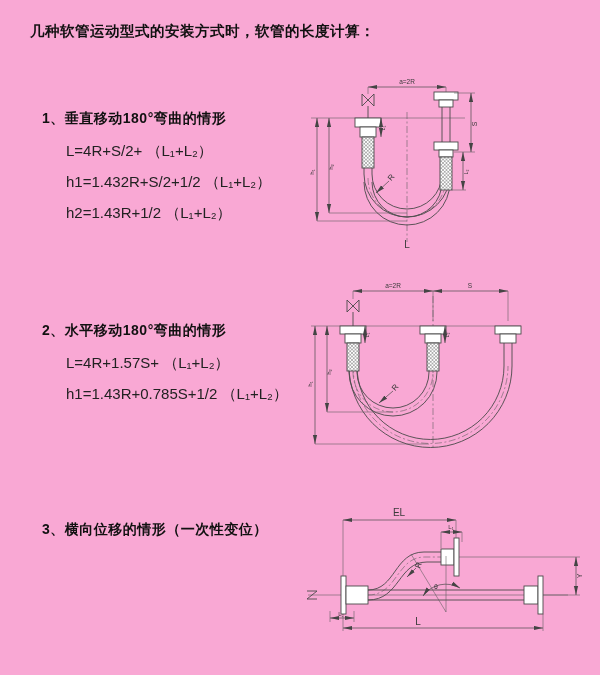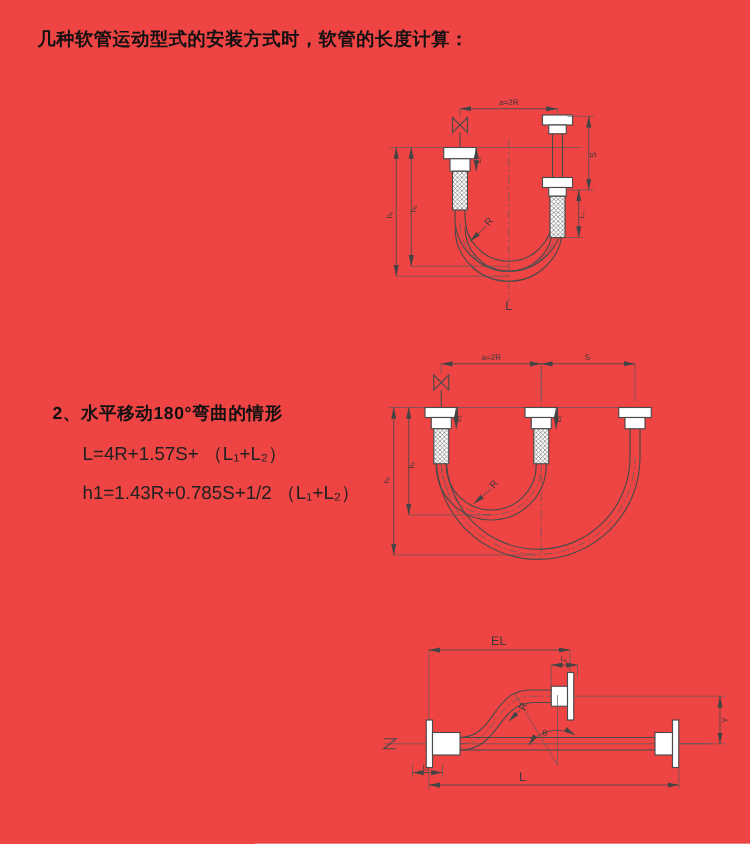--- a/index.html
+++ b/index.html
@@ -1,17 +1,17 @@
 <!DOCTYPE html>
 <html><head>
 <meta charset="utf-8">
 <style>
   html,body{margin:0;padding:0;background:#e8e8e8;}
   .page{
-    position:relative;width:600px;height:675px;background:#ef4444;
+    position:relative;width:600px;height:675px;background:#f9a8d4;
     font-family:"Liberation Sans","DejaVu Sans",sans-serif;color:#1f1f1f;
     overflow:hidden;margin:0 auto;
   }
   .title{
     position:absolute;left:30px;top:22px;font-size:14.5px;font-weight:bold;
     letter-spacing:0.5px;color:#111;
   }
   .sec{position:absolute;left:42px;}
   .sec-h{font-size:14px;font-weight:bold;letter-spacing:0.5px;color:#111;white-space:nowrap;}
   .formulas{margin:14px 0 0 24px;}
@@ -24,30 +24,39 @@
   .dim{stroke:#4a4a4a;stroke-width:0.7;fill:none;}
   .fit{stroke:#4a4a4a;stroke-width:0.9;fill:#ffffff;}
 </style>
 </head>
 <body>
 
 <div class="page">
 
   <div class="title">几种软管运动型式的安装方式时，软管的长度计算：</div>
 
+  <section class="sec" style="top:110px">
+    <div class="sec-h">1、垂直移动180°弯曲的情形</div>
+    <div class="formulas">
+      <div class="f">L=4R+S/2+ （L₁+L₂）</div>
+      <div class="f">h1=1.432R+S/2+1/2 （L₁+L₂）</div>
+      <div class="f">h2=1.43R+1/2 （L₁+L₂）</div>
+    </div>
+  </section>
 
   <section class="sec" style="top:322px">
     <div class="sec-h">2、水平移动180°弯曲的情形</div>
     <div class="formulas">
       <div class="f">L=4R+1.57S+ （L₁+L₂）</div>
       <div class="f">h1=1.43R+0.785S+1/2 （L₁+L₂）</div>
     </div>
   </section>
 
   <section class="sec" style="top:521px">
+    <div class="sec-h">3、横向位移的情形（一次性变位）</div>
   </section>
 
   <svg style="left:303px;top:72px" width="250" height="185" viewBox="0 0 250 185">
     <defs>
       <marker id="m1" markerUnits="userSpaceOnUse" markerWidth="10" markerHeight="7" refX="9" refY="2.5" orient="auto-start-reverse">
         <path d="M0,0.4 L9,2.5 L0,4.6 Z" fill="#444"></path>
       </marker>
       <pattern id="p1" patternUnits="userSpaceOnUse" width="3.5" height="3.5">
         <path d="M0,0 L3.5,3.5 M3.5,0 L0,3.5" stroke="#6a6a6a" stroke-width="0.5"></path>
       </pattern>

